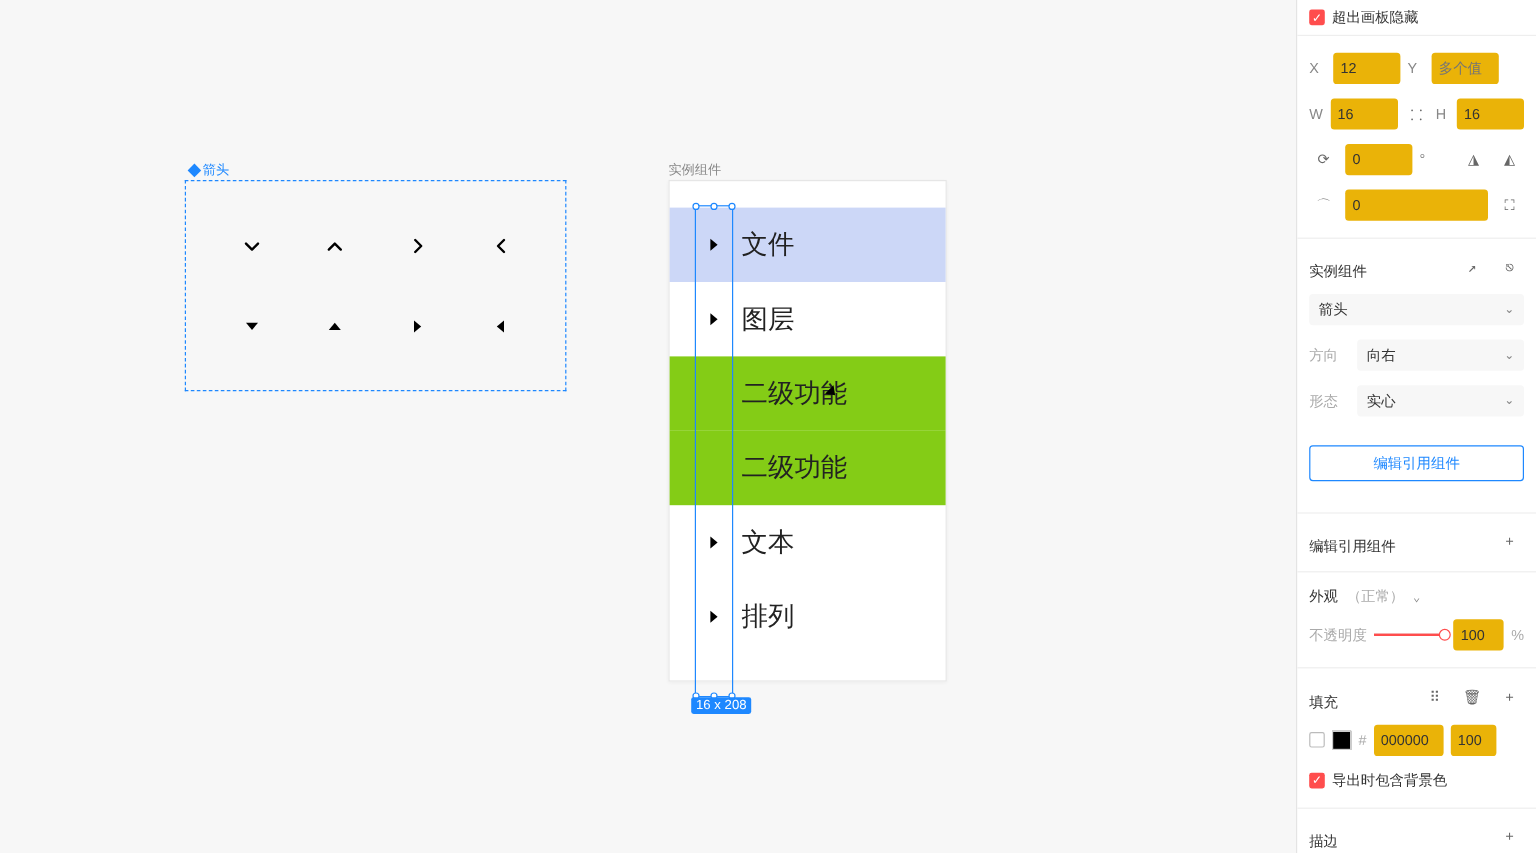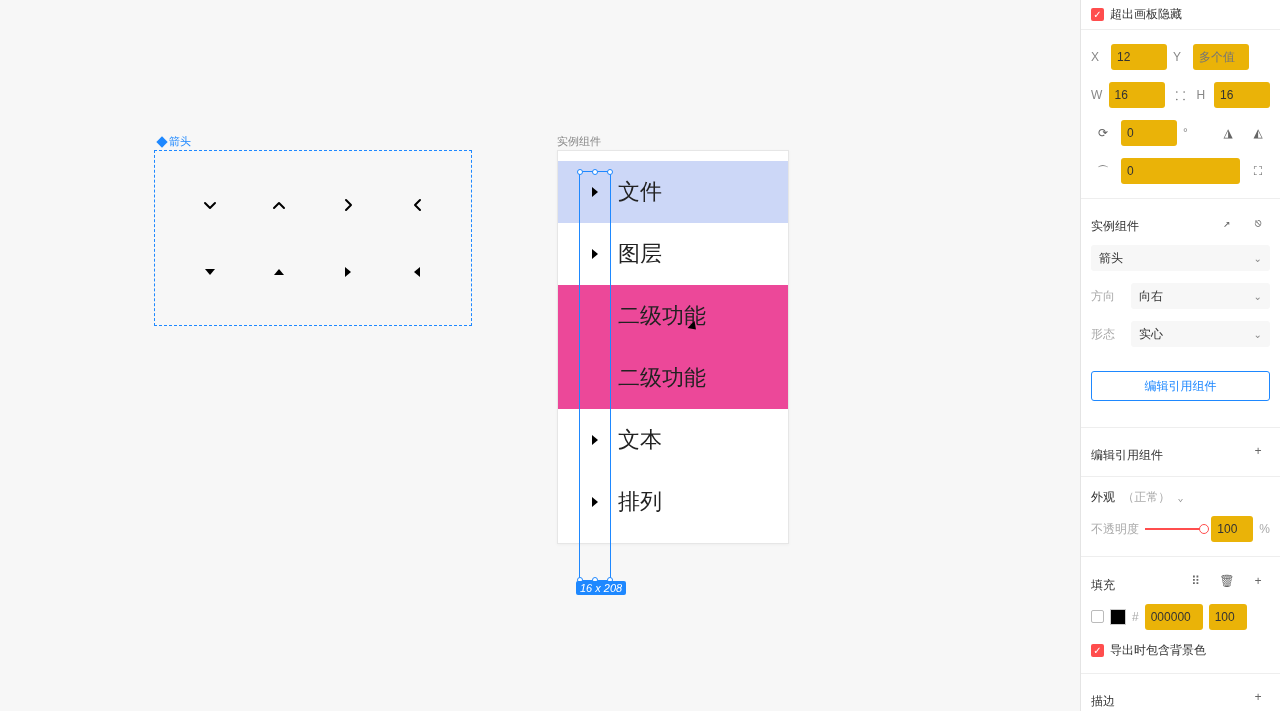--- a/index.html
+++ b/index.html
@@ -76,33 +76,33 @@
     color: #888;
   }
   .menu-artboard {
     position: absolute;
     left: 557px;
     top: 150px;
     width: 232px;
     background: #fff;
     border: 1px solid #e6e6e6;
     box-shadow: 0 1px 3px rgba(0,0,0,0.04);
-    padding: 10px 0;
+    padding: 22px 0;
   }
   .menu-item {
     height: 62px;
     display: flex;
     align-items: center;
     padding-left: 60px;
     font-size: 22px;
     color: #222;
     position: relative;
   }
   .menu-item.first { background: #ccd7f7; }
-  .menu-item.sub { background: #ec4899; }
+  .menu-item.sub { background: #84cc16; }
   .menu-tri {
     position: absolute;
     left: 34px;
     width: 0; height: 0;
     border-top: 5px solid transparent;
     border-bottom: 5px solid transparent;
     border-left: 6px solid #000;
   }
   .selection-overlay {
     position: absolute;
@@ -316,21 +316,21 @@
   </div>
 
   <div class="selection-overlay" style="left:579px; top:171px; width:32px; height:410px;">
     <div class="sel-handle" style="left:-3px; top:-3px;"></div>
     <div class="sel-handle" style="right:-3px; top:-3px;"></div>
     <div class="sel-handle" style="left:calc(50% - 3px); top:-3px;"></div>
     <div class="sel-handle" style="left:-3px; bottom:-3px;"></div>
     <div class="sel-handle" style="right:-3px; bottom:-3px;"></div>
     <div class="sel-handle" style="left:calc(50% - 3px); bottom:-3px;"></div>
   </div>
-  <div class="size-badge" style="left:576px; top:581px;font-style:italic;">16 x 208</div>
+  <div class="size-badge" style="left:576px; top:581px;">16 x 208</div>
   <div class="cursor" style="left:690px; top:322px;"></div>
 </div>
 
 <div class="panel">
 
   <div class="panel-row">
     <span class="checkbox">✓</span>
     <span>超出画板隐藏</span>
   </div>
 

